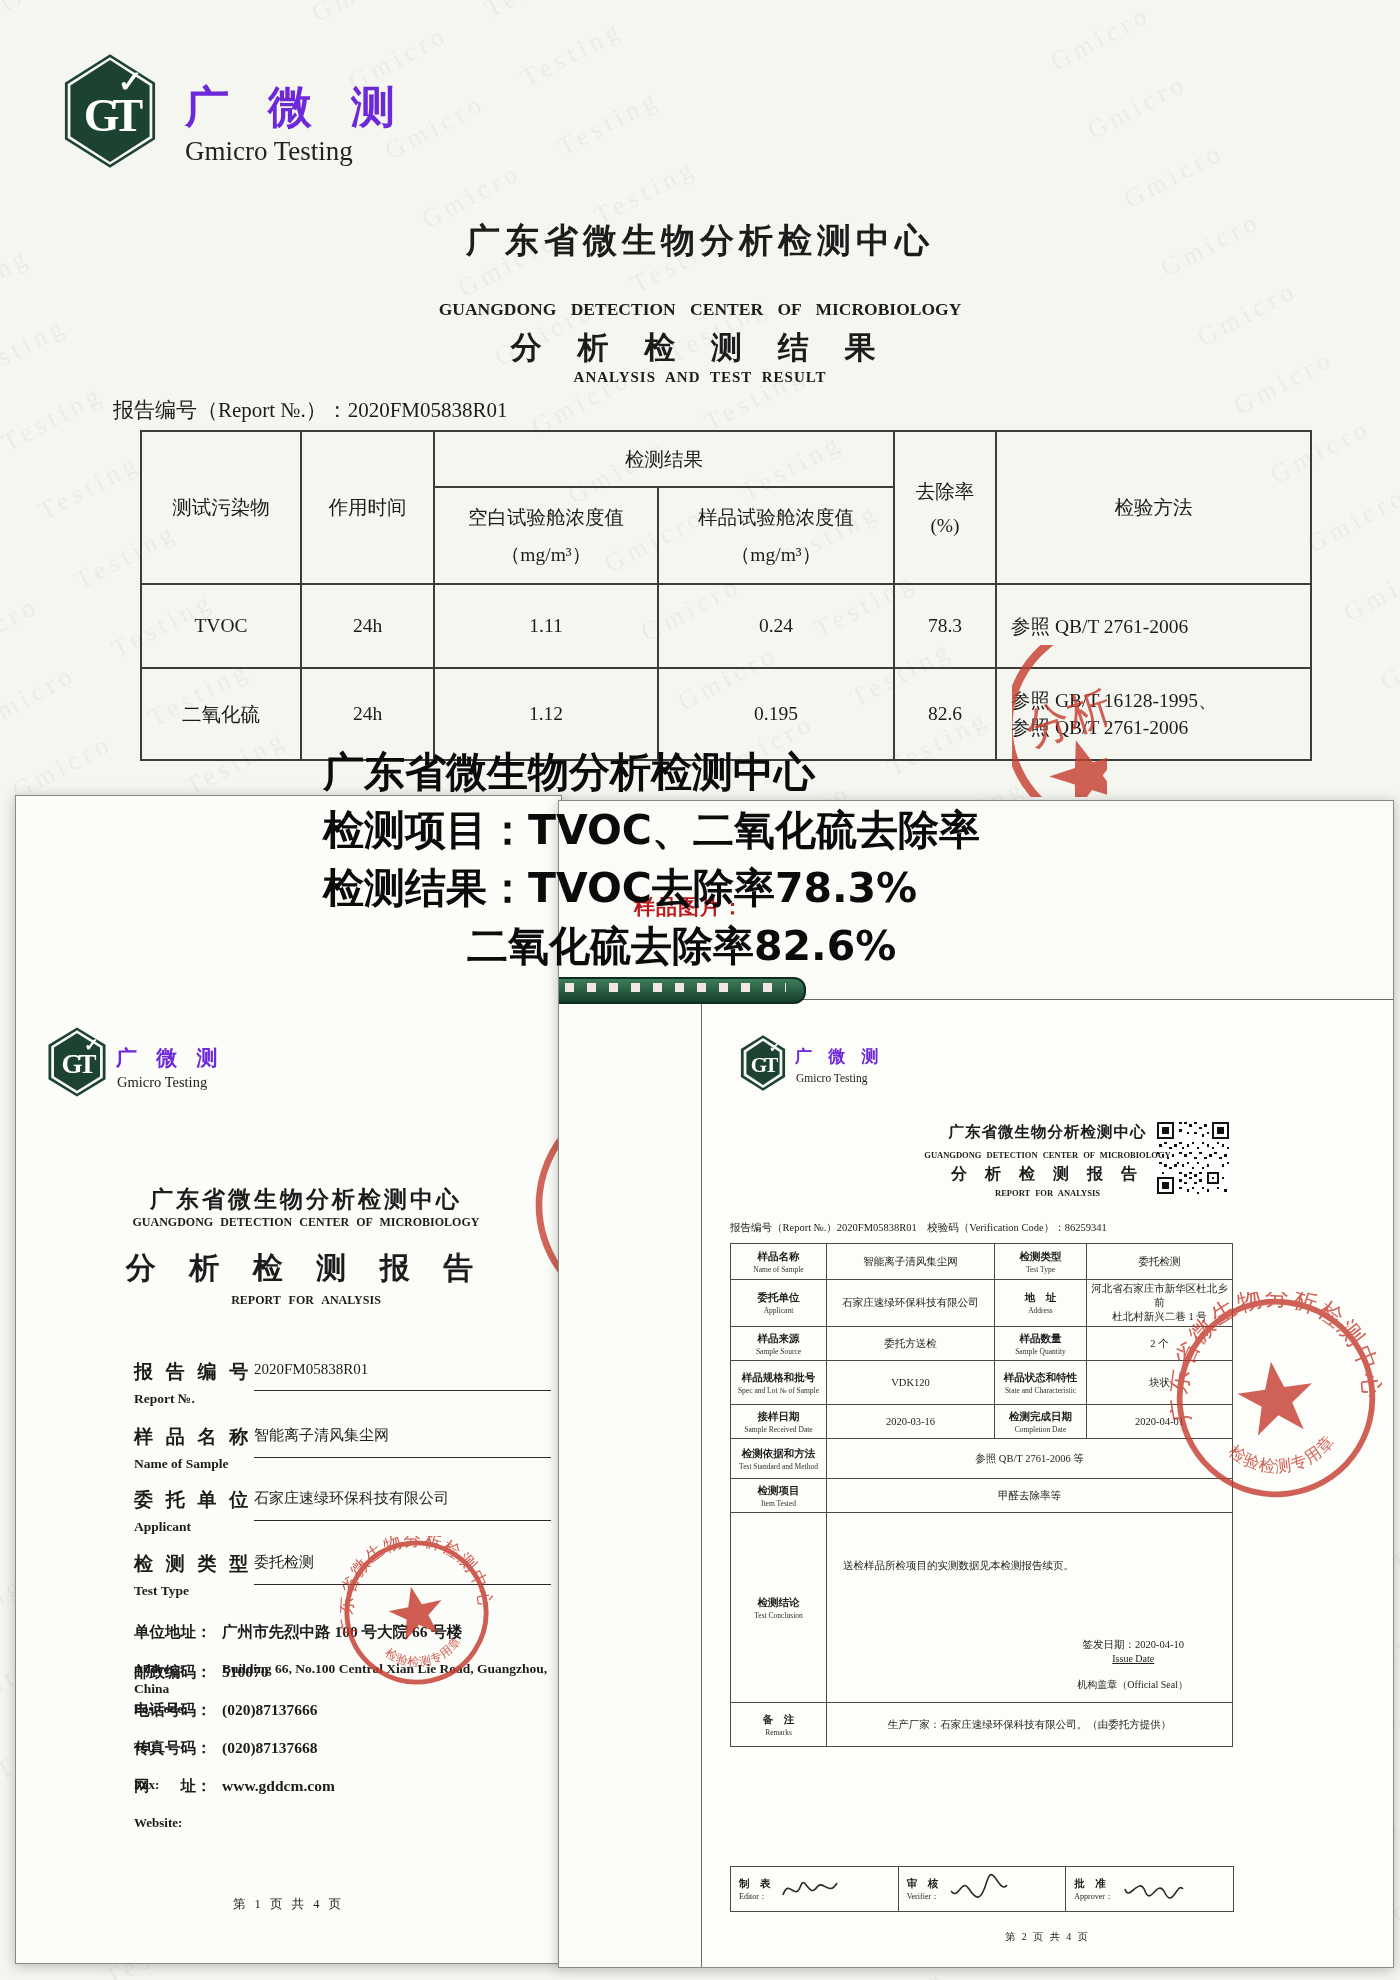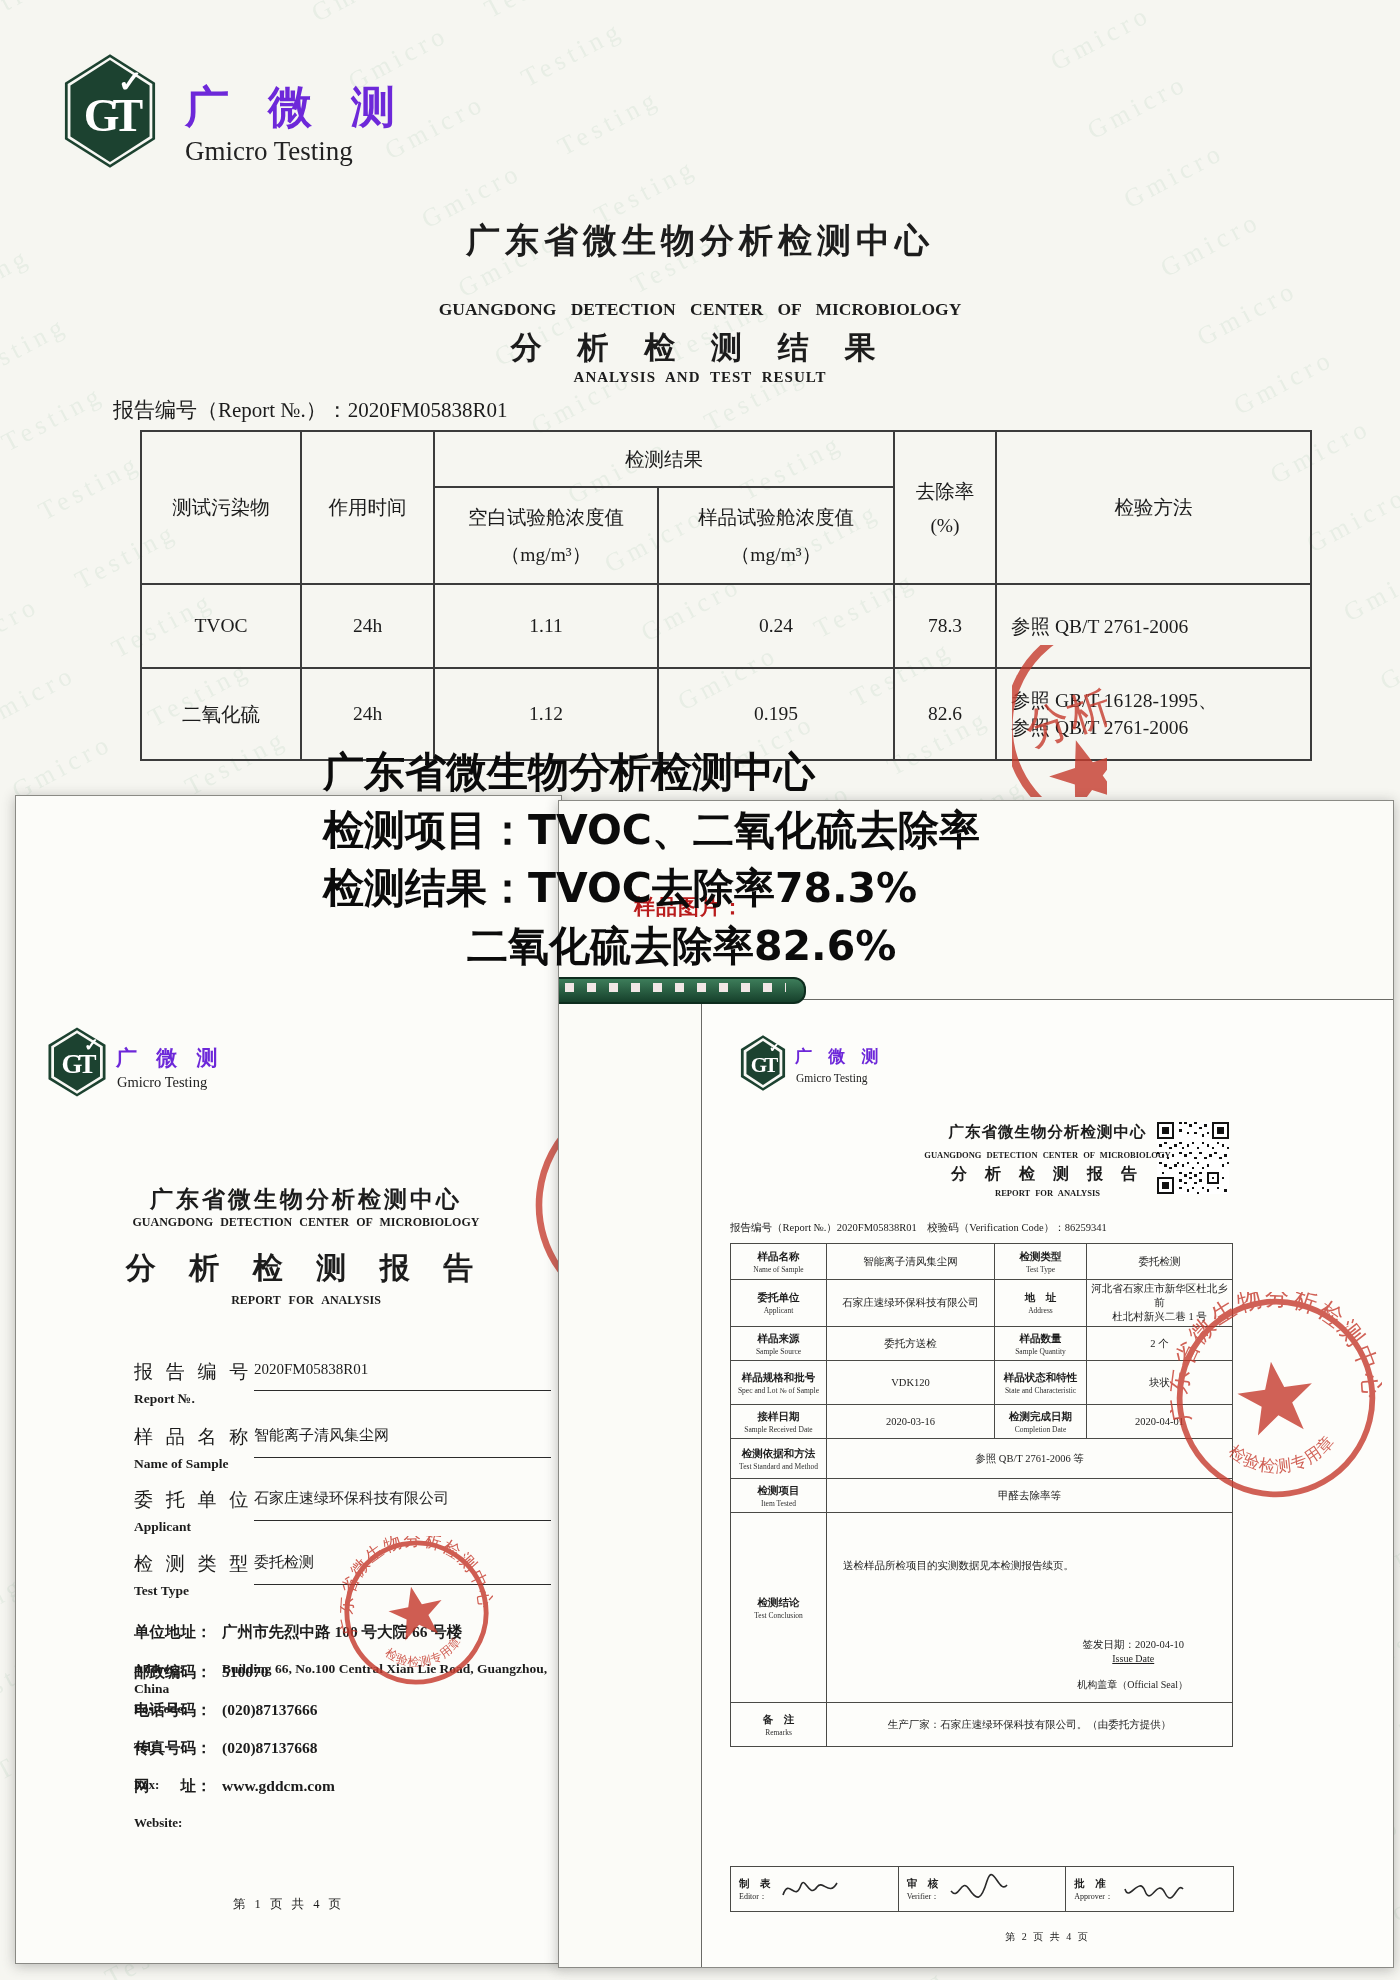--- a/index.html
+++ b/index.html
@@ -53,21 +53,21 @@
   .innerpage{position:absolute;left:142px;top:198px;width:691px;height:967px;background:#fdfdfa;
         border-left:1.5px solid #6a6a66;border-top:1.5px solid #6a6a66;}
   
   .p1 .hdr{position:absolute;left:35px;right:0;text-align:center;}
   .p1-org-cn{top:388px;font-size:23px;font-weight:600;letter-spacing:3px;}
   .p1-org-en{top:419px;font-size:12px;font-weight:700;word-spacing:4px;}
   .p1-title-cn{top:452px;font-size:30px;font-weight:600;letter-spacing:13px;}
   .p1-title-en{top:497px;font-size:12px;font-weight:700;word-spacing:5px;}
   .fld{position:absolute;left:118px;width:422px;}
   .fld .lab{position:absolute;left:0;top:0;width:122px;}
-  .fld .cn{font-size:19px;font-weight:400;letter-spacing:4px;white-space:nowrap;}
+  .fld .cn{font-size:19px;font-weight:700;letter-spacing:4px;white-space:nowrap;}
   .fld .en{font-size:13.5px;font-weight:700;margin-top:6px;}
   .fld .val{position:absolute;left:120px;top:2px;width:297px;text-align:left;font-size:15px;
             border-bottom:1.5px solid #2b2b2b;padding-bottom:12px;}
   .crow{position:absolute;left:118px;width:430px;font-weight:700;line-height:19px;}
   .crow .cn{display:inline-block;min-width:88px;font-size:15.5px;}
   .crow .v1{font-size:15.5px;}
   .crow .l2{margin-top:17px;}
   .crow .en{display:inline-block;min-width:88px;font-size:13px;}
   .crow .v2{font-size:13.5px;}
   .pageno{position:absolute;left:0;right:0;text-align:center;font-size:12.5px;letter-spacing:3px;}

